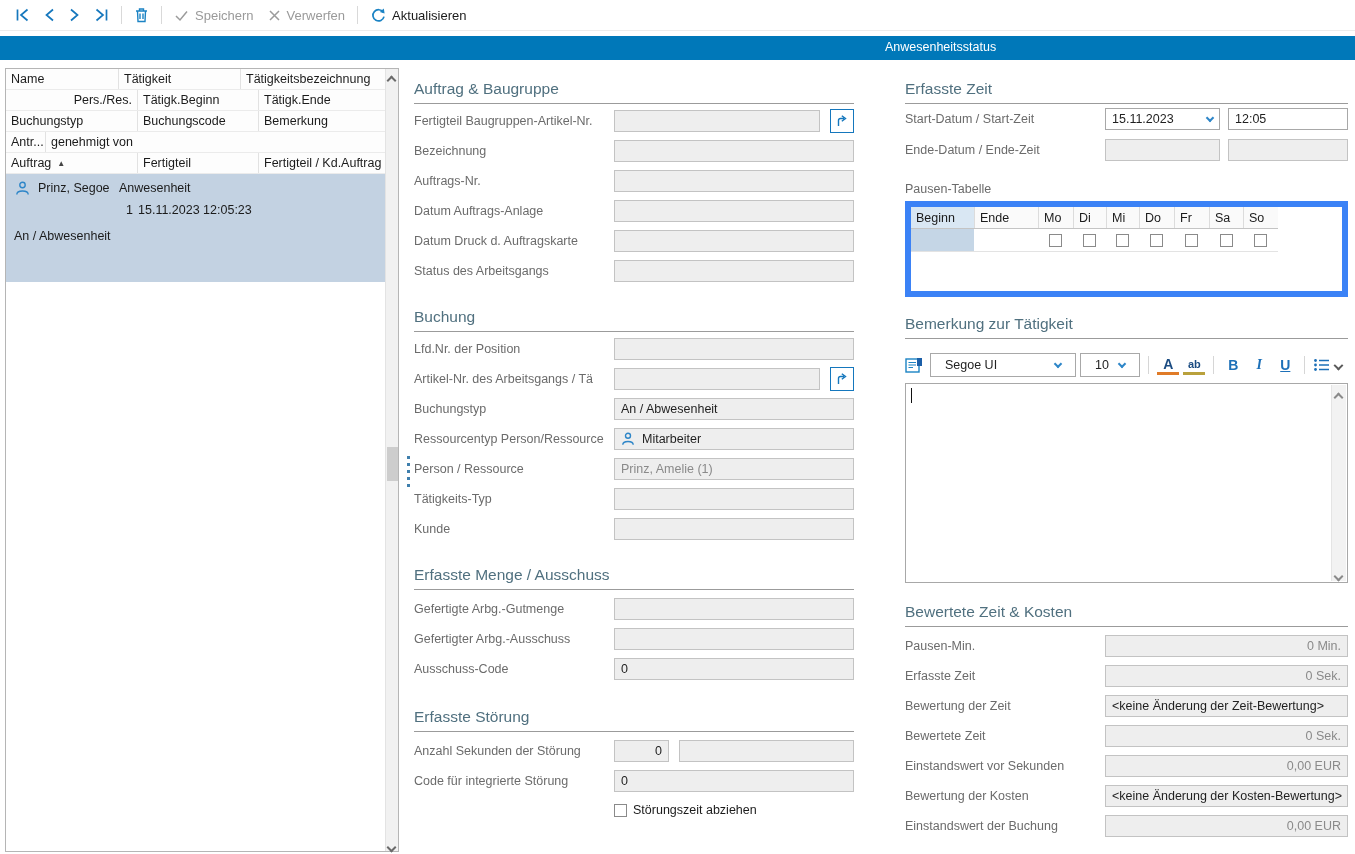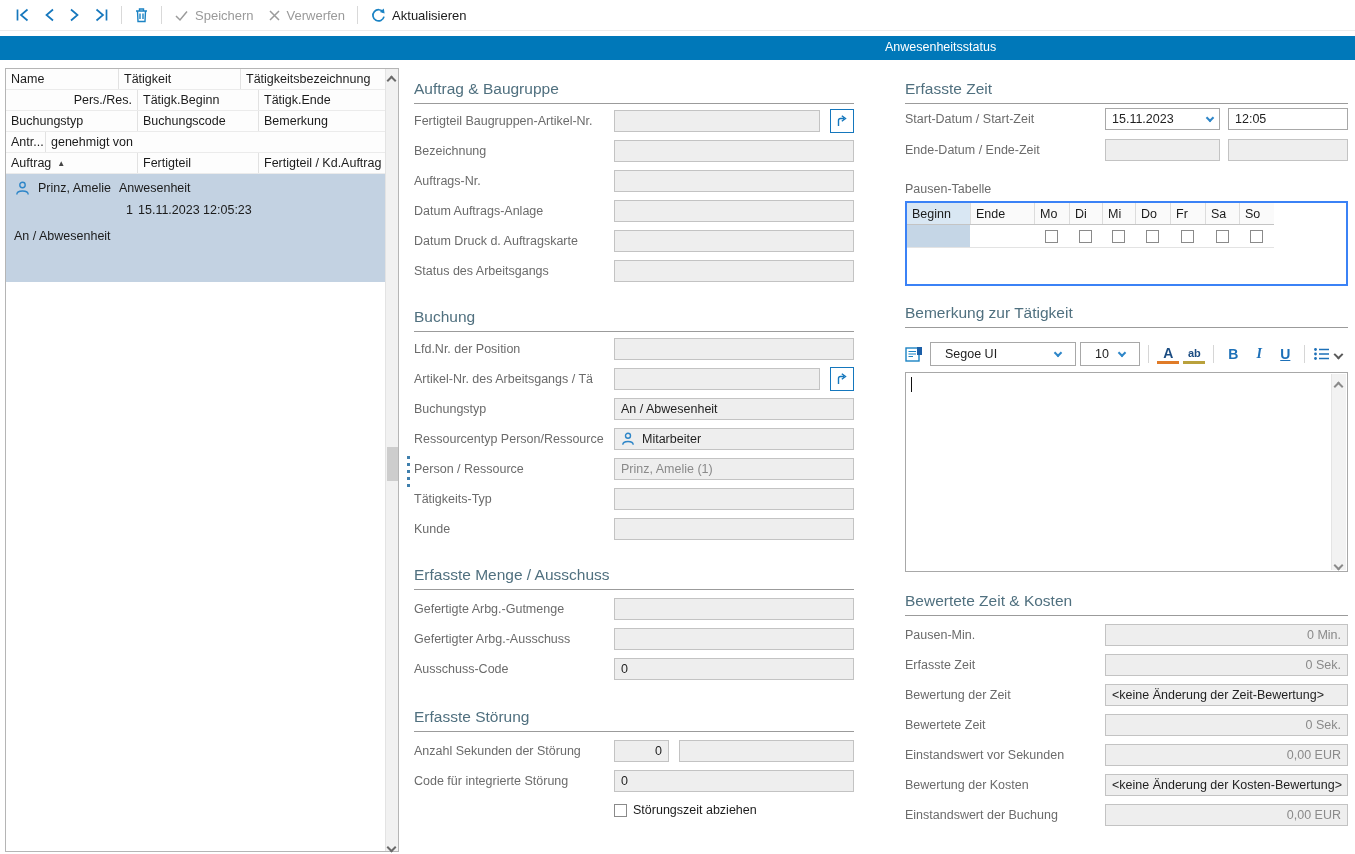--- a/index.html
+++ b/index.html
@@ -62,21 +62,21 @@
           white-space:nowrap; overflow:hidden; }
   .fbox.graytext { color:#8a8a8a; }
   .fbox.right { justify-content:flex-end; }
   .fbox.enabled { background:#fff; border-color:#a8a8a8; }
   .lookup { width:24px; min-width:24px; height:24px; border:1px solid #1577bd; background:#fff;
             margin-left:10px; display:flex; align-items:center; justify-content:center; }
   .cbox { width:13px; height:13px; border:1px solid #8a8a8a; background:#fff; display:inline-block; }
 
   
   .pausen-caption { color:#6b6b6b; margin-top:21px; }
-  .pausen { margin-top:5px; height:85px; border:2px solid #3b82f6; background:#fff; position:relative; }
+  .pausen { margin-top:5px; height:96px; border:6px solid #3b82f6; background:#fff; position:relative; }
   .p-hrow { display:flex; height:22px; border-bottom:1px solid #c4c4c4; width:367px; background:#fafafa; }
   .p-hcell { display:flex; align-items:center; padding:0 5px; border-left:1px solid #dcdcdc;
              color:#1b1b1b; white-space:nowrap; }
   .p-hcell.first { border-left:none; background:#d9e7f3; }
   .p-drow { display:flex; height:23px; border-bottom:1px solid #e3e3e3; width:367px; background:#fff; }
   .p-dcell { display:flex; align-items:center; justify-content:center; }
   .p-dcell.first { background:#c5d6e6; }
 
   
   .rt-toolbar { margin-top:12px; height:28px; display:flex; align-items:center; gap:4px; }
@@ -196,21 +196,21 @@
     </div>
 
     <div class="sel-block">
       <div class="sel-line">
         <span style="margin-left:9px">
           <svg width="15" height="15">
               <circle cx="7.5" cy="4" r="2.7" stroke="#2e86c8" stroke-width="1.4" fill="none"></circle>
               <path d="M1.8 13.5 C1.8 8.8 13.2 8.8 13.2 13.5" stroke="#2e86c8" stroke-width="1.4" fill="none"></path>
             </svg>
         </span>
-        <span style="margin-left:8px">Prinz, Amelie</span>
+        <span style="margin-left:8px">Prinz, Segoe</span>
         <span style="position:absolute; left:113px">Anwesenheit</span>
       </div>
       <div class="sel-line">
         <span style="display:inline-block; width:127px; text-align:right">1</span>
         <span style="margin-left:5px">15.11.2023 12:05:23</span>
       </div>
       <div class="sel-line" style="margin-top:4px">
         <span style="margin-left:8px">An / Abwesenheit</span>
       </div>
     </div>

